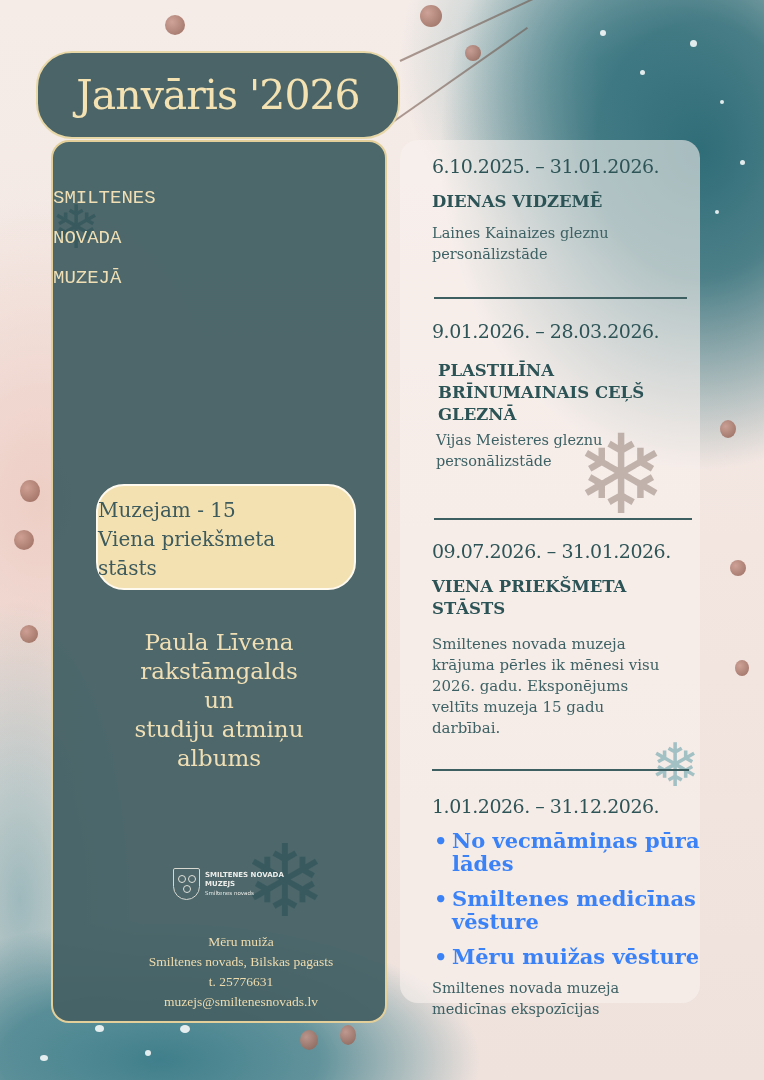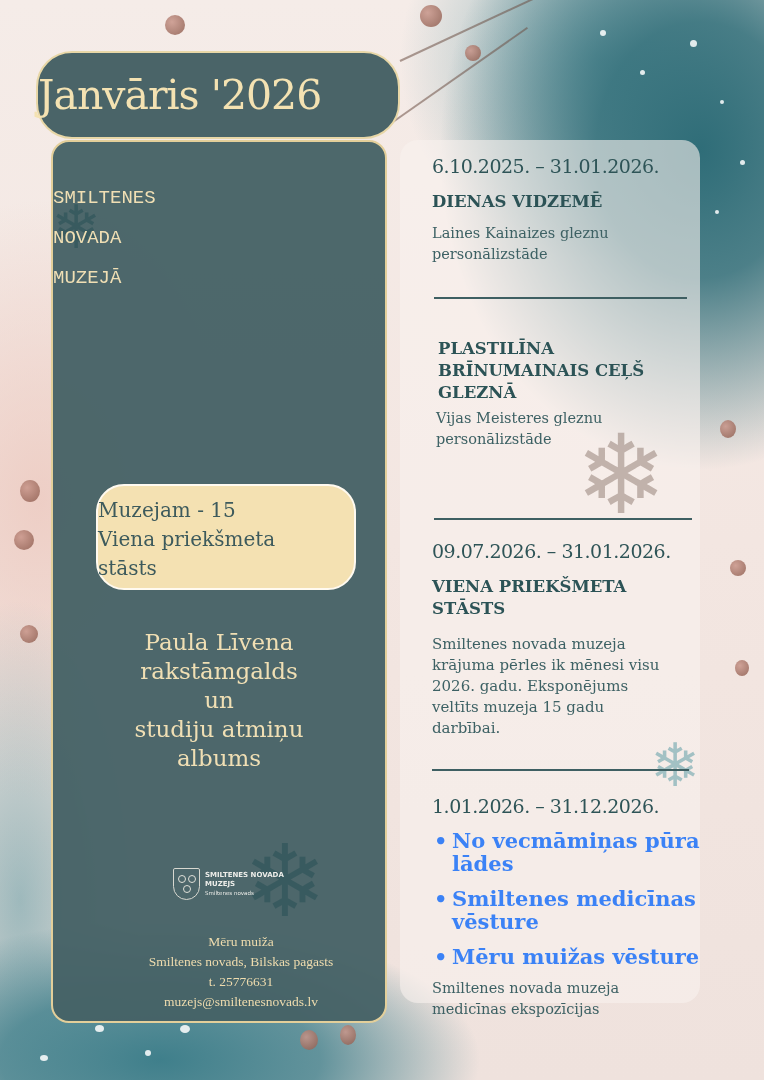--- a/index.html
+++ b/index.html
@@ -15,21 +15,21 @@
       radial-gradient(ellipse 200px 300px at 40px 500px, rgba(236,200,190,0.8) 0%, rgba(236,200,190,0) 100%),
       linear-gradient(180deg, #f5ece8 0%, #f3e6e1 50%, #efe2dd 100%);
   }
   .dot { position: absolute; border-radius: 50%; background: rgba(255,255,255,0.85); }
   .berry { position: absolute; border-radius: 50%; background: radial-gradient(circle at 35% 35%, #c9968a, #8b5a4c); opacity: 0.85; }
   .stem { position: absolute; height: 2px; background: rgba(110,80,70,0.55); transform-origin: left center; }
 
   .title-pill {
     position: absolute; left: 36px; top: 51px; width: 364px; height: 88px;
     background: #4a6468; border: 2px solid #e8d7a7; border-radius: 36px;
-    display: flex; align-items: center; 
+    display: flex; align-items: center; justify-content: center;
   }
   .title-pill span {
     color: #f4e2b2; font-family: "DejaVu Serif", serif; font-size: 41px; letter-spacing: -1px;
   }
 
   .left-panel {
     position: absolute; left: 51px; top: 140px; width: 336px; height: 883px;
     background: rgba(70,98,102,0.96); border: 2px solid #e3cf9a; border-radius: 18px;
     overflow: hidden;
   }
@@ -167,20 +167,21 @@
     <div>DIENAS VIDZEMĒ</div>
   </div>
   <div class="ev-desc" style="margin-top:10px;">
     <div>Laines Kainaizes gleznu</div>
     <div>personālizstāde</div>
   </div>
 </div>
 <div class="divider" style="left:434px;top:297px;width:253px;"></div>
 
 <div class="event" style="top:320px;">
+  <div class="ev-date">9.01.2026. – 28.03.2026.</div>
   <div class="ev-title" style="margin-top:18px;padding-left:6px;">
     <div>PLASTILĪNA</div>
     <div>BRĪNUMAINAIS CEĻŠ</div>
     <div>GLEZNĀ</div>
   </div>
   <div class="ev-desc" style="margin-top:4px;padding-left:4px;">
     <div>Vijas Meisteres gleznu</div>
     <div>personālizstāde</div>
   </div>
 </div>

